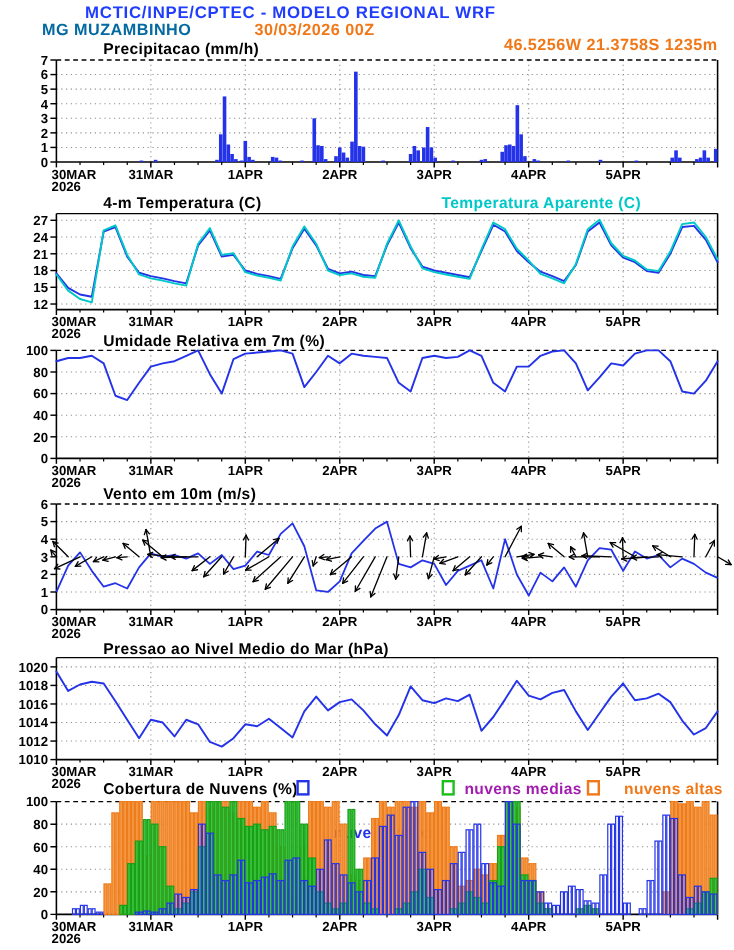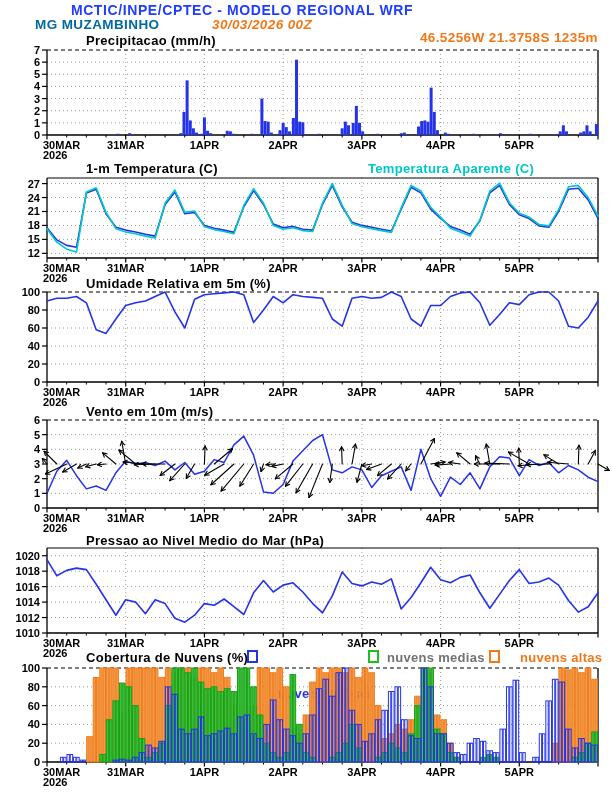--- a/index.html
+++ b/index.html
@@ -1,47 +1,47 @@
 <!DOCTYPE html>
 <html><head>
 <meta charset="utf-8">
 <style>
   html,body{margin:0;padding:0;background:#fff;}
   body{width:612px;height:792px;position:relative;overflow:hidden;
        font-family:"Liberation Sans",sans-serif;font-weight:bold;}
   .abs{position:absolute;white-space:nowrap;}
   #hdr-title{left:0;top:2px;width:484px;text-align:center;font-size:14px;letter-spacing:.6px;}
   #hdr-station{left:35px;top:17px;font-size:13.5px;letter-spacing:.4px;}
-  #hdr-run{left:212px;top:17px;font-size:13.5px;letter-spacing:.4px;font-style:italic;}
+  #hdr-run{left:212px;top:17px;font-size:13.5px;letter-spacing:.4px;}
   #hdr-loc{left:300px;top:30px;width:298px;text-align:right;font-size:13.5px;letter-spacing:.4px;}
   .ptitle{font-size:13px;letter-spacing:.3px;color:#000;padding-left:18px;}
   #t-right{left:350px;top:161px;width:248px;}
   .sw{position:absolute;width:7px;height:9px;border:2px solid #000;background:#fff;}
   svg{position:absolute;left:0;top:0;}
 </style>
 </head>
 <body>
 
 <div class="abs" id="hdr-title" style="color: rgb(31, 60, 255);">MCTIC/INPE/CPTEC - MODELO REGIONAL WRF</div>
 <div class="abs" id="hdr-station" style="color: #0369a1;">MG MUZAMBINHO</div>
 <div class="abs" id="hdr-run" style="color: rgb(240, 120, 24);">30/03/2026 00Z</div>
 <div class="abs" id="hdr-loc" style="color: rgb(240, 120, 24);">46.5256W 21.3758S 1235m</div>
 
 <div class="abs ptitle" style="left:68px;top:33px">Precipitacao (mm/h)</div>
-<div class="abs ptitle" style="left:68px;top:161px">1-m Temperatura (C)</div>
+<div class="abs ptitle" style="left:68px;top:161px">4-m Temperatura (C)</div>
 <div class="abs ptitle" id="t-right" style="color: rgb(0, 200, 200);">Temperatura Aparente (C)</div>
-<div class="abs ptitle" style="left:68px;top:276px">Umidade Relativa em 5m (%)</div>
+<div class="abs ptitle" style="left:68px;top:276px">Umidade Relativa em 7m (%)</div>
 <div class="abs ptitle" style="left:68px;top:404px">Vento em 10m (m/s)</div>
 <div class="abs ptitle" style="left:68px;top:533px">Pressao ao Nivel Medio do Mar (hPa)</div>
 <div class="abs ptitle" style="left:68px;top:650px">Cobertura de Nuvens (%)</div>
 
 <span class="sw" style="left: 247px; top: 650px; border-color: rgb(36, 51, 232);"></span>
 <div class="abs ptitle" style="left: 260px; top: 650px; color: rgb(36, 51, 232); margin-top: 36px;">nuvens baixas</div>
 <span class="sw" style="left: 368px; top: 650px; border-color: rgb(29, 191, 29);"></span>
-<div class="abs ptitle" style="left: 369px; top: 650px; color: #737373;">nuvens medias</div>
+<div class="abs ptitle" style="left: 369px; top: 650px; color: #a21caf;">nuvens medias</div>
 <span class="sw" style="left: 489px; top: 650px; border-color: rgb(240, 120, 24);"></span>
 <div class="abs ptitle" style="left: 502px; top: 650px; color: rgb(240, 120, 24);">nuvens altas</div>
 
 <svg width="612" height="792">
     <g font-family="&quot;Liberation Sans&quot;,sans-serif" font-weight="bold" font-size="11">
       <line x1="125.71428571428571" y1="50" x2="125.71428571428571" y2="135" stroke="#909090" stroke-width="0.9" stroke-dasharray="1 3"></line>
       <line x1="204.42857142857142" y1="50" x2="204.42857142857142" y2="135" stroke="#909090" stroke-width="0.9" stroke-dasharray="1 3"></line>
       <line x1="283.1428571428571" y1="50" x2="283.1428571428571" y2="135" stroke="#909090" stroke-width="0.9" stroke-dasharray="1 3"></line>
       <line x1="361.85714285714283" y1="50" x2="361.85714285714283" y2="135" stroke="#909090" stroke-width="0.9" stroke-dasharray="1 3"></line>
       <line x1="440.57142857142856" y1="50" x2="440.57142857142856" y2="135" stroke="#909090" stroke-width="0.9" stroke-dasharray="1 3"></line>

